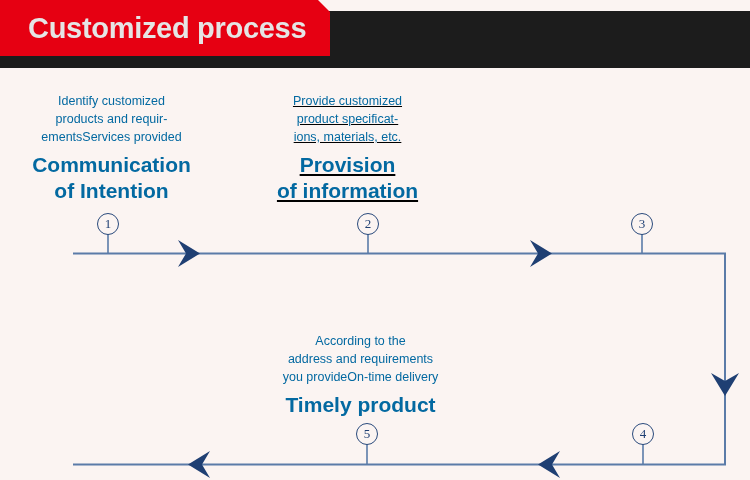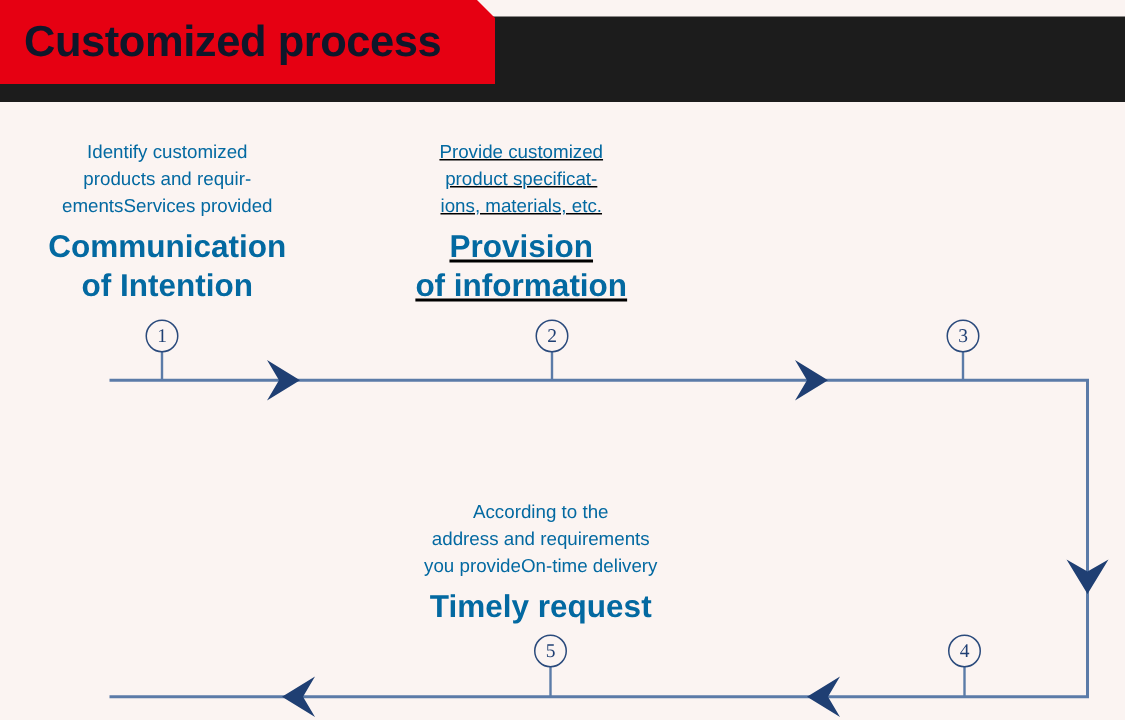--- a/index.html
+++ b/index.html
@@ -29,25 +29,25 @@
     left: 0;
     top: 0;
     width: 330px;
     height: 56px;
     background: #e60012;
     clip-path: polygon(0 0, 318px 0, 330px 12px, 330px 56px, 0 56px);
     display: flex;
     align-items: center;
   }
   .header-title {
-    color: #0f172a;
+    color: #e5e5e5;
     font-size: 29px;
     font-weight: bold;
     letter-spacing: -0.3px;
-    padding-left: 16px;
+    padding-left: 28px;
     white-space: nowrap;
     font-family: "Liberation Sans", sans-serif;
   }
 
   
   .canvas {
     position: absolute;
     left: 0;
     top: 0;
     width: 750px;
@@ -156,21 +156,21 @@
 ions, materials, etc.</div>
     <div class="step-title">Provision
 of information</div>
   </div>
 
 
   <div class="step step-5">
     <div class="step-desc">According to the
 address and requirements
 you provideOn-time delivery</div>
-    <div class="step-title">Timely request</div>
+    <div class="step-title">Timely product</div>
   </div>
 
 
   <div class="badge badge-1">1</div>
   <div class="badge badge-2">2</div>
   <div class="badge badge-3">3</div>
   <div class="badge badge-5">5</div>
   <div class="badge badge-4">4</div>
 </div>
 

